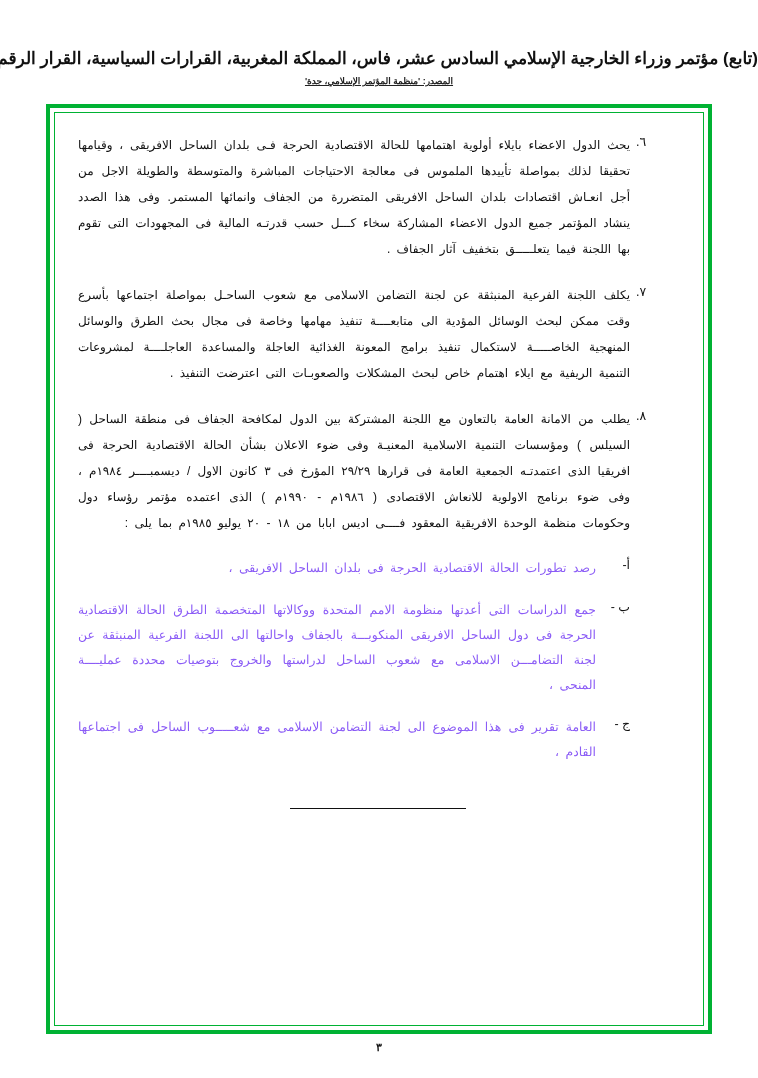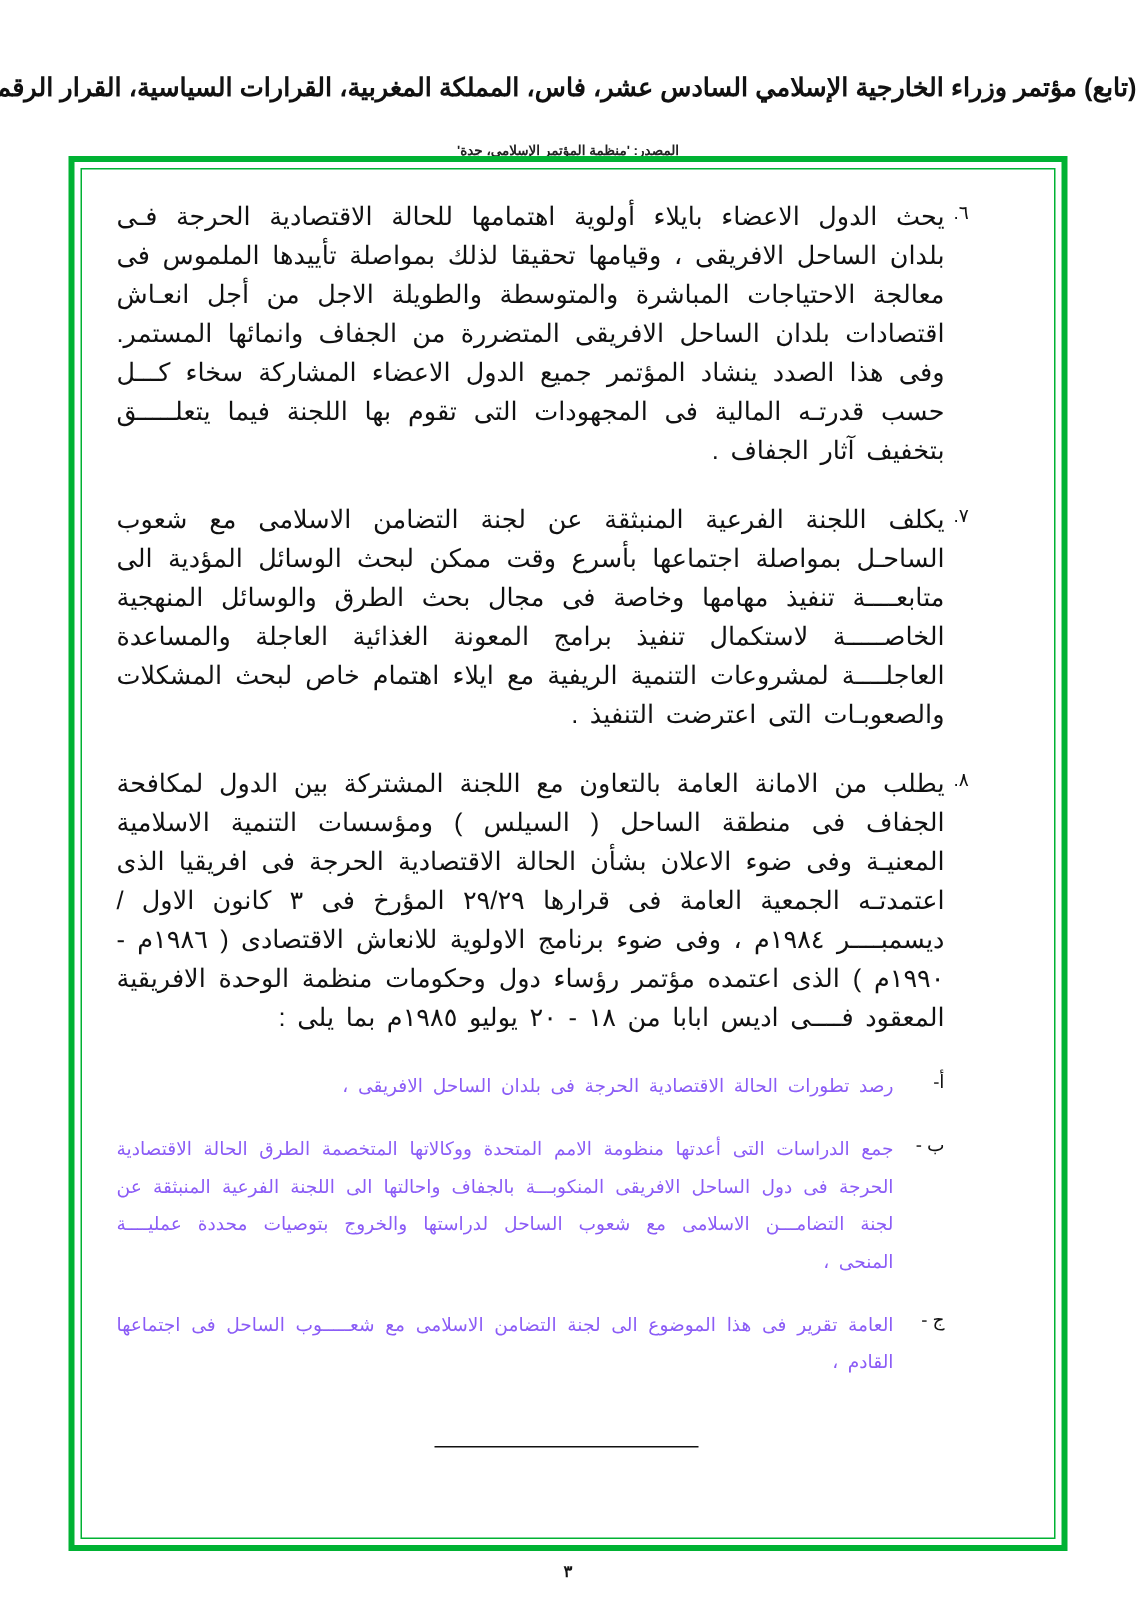--- a/index.html
+++ b/index.html
@@ -32,25 +32,26 @@
   }
   .header-line {
     font-size: 17px;
     font-weight: bold;
     color: #111;
     letter-spacing: 0px;
     direction: rtl;
     white-space: nowrap;
   }
   .source-line {
-    margin-top: 26px;
+    margin-top: 7px;
     font-size: 9px;
     font-weight: bold;
     color: #222;
     direction: rtl;
+    text-decoration: underline;
   }
 
   
   .frame {
     position: absolute;
     top: 104px;
     left: 46px;
     width: 666px;
     height: 930px;
     border: 4px solid #00b233;
@@ -86,21 +87,21 @@
     padding-top: 2px;
     padding-left: 6px;
     color: #111;
     direction: rtl;
     letter-spacing: 1px;
   }
   .clause-body {
     flex: 1 1 auto;
   }
   .para {
-    font-size: 17px;
+    font-size: 12px;
     line-height: 26px;
     text-align: justify;
     text-align-last: right;
     color: #111;
     letter-spacing: 0.4px;
     word-spacing: 3px;
   }
 
   
   .subitems {

